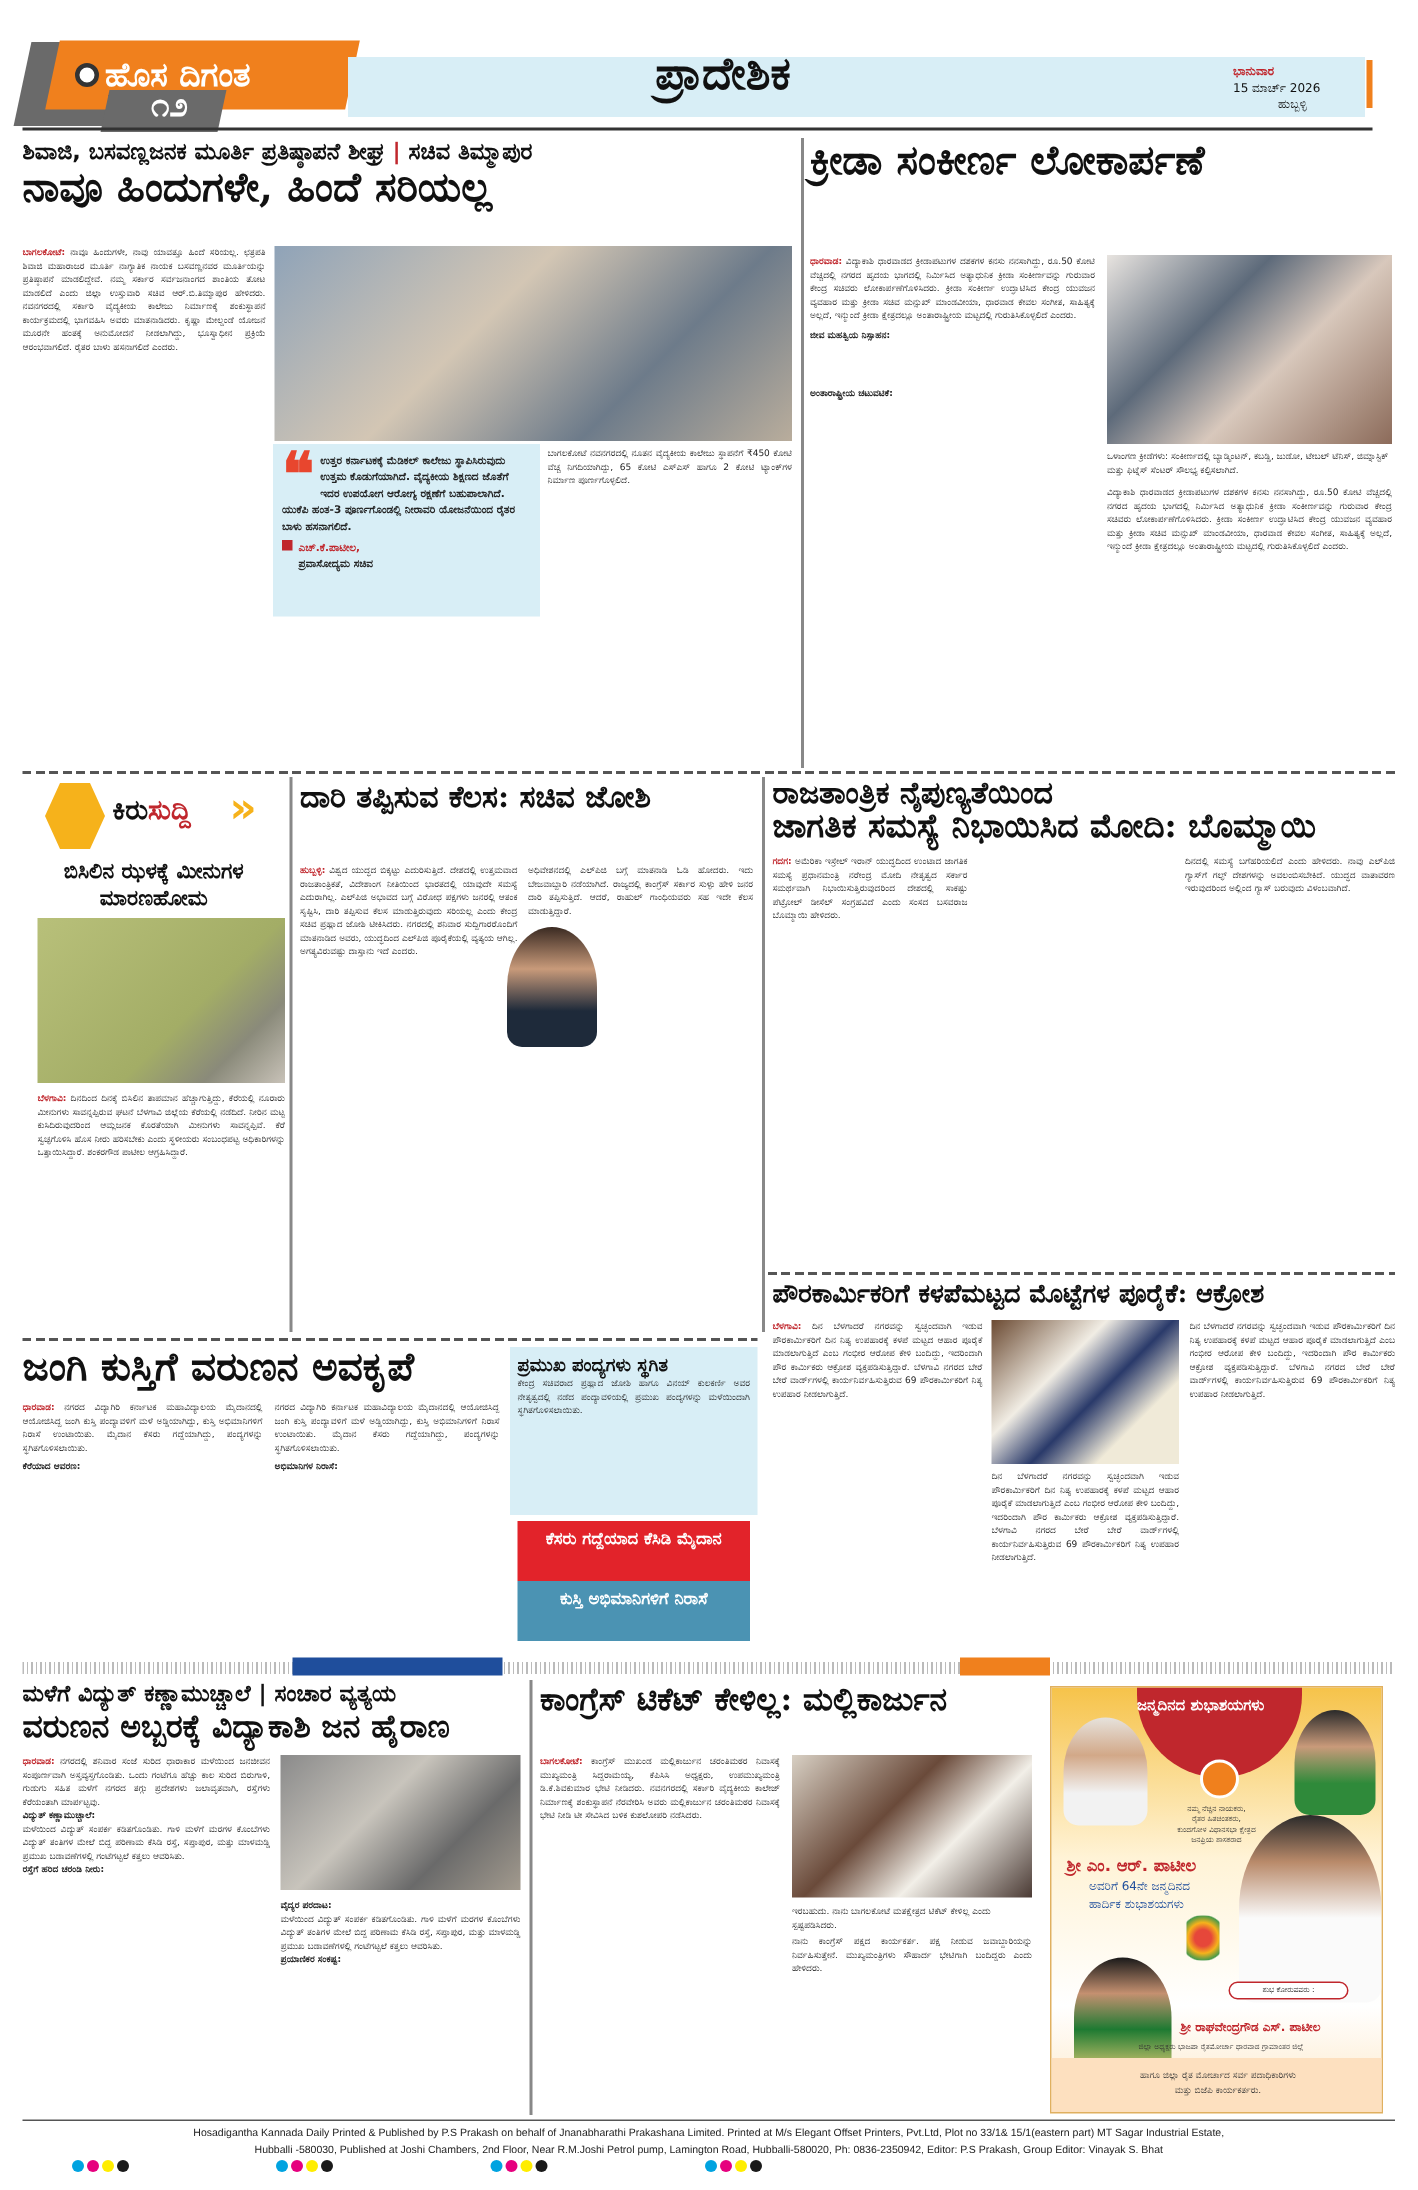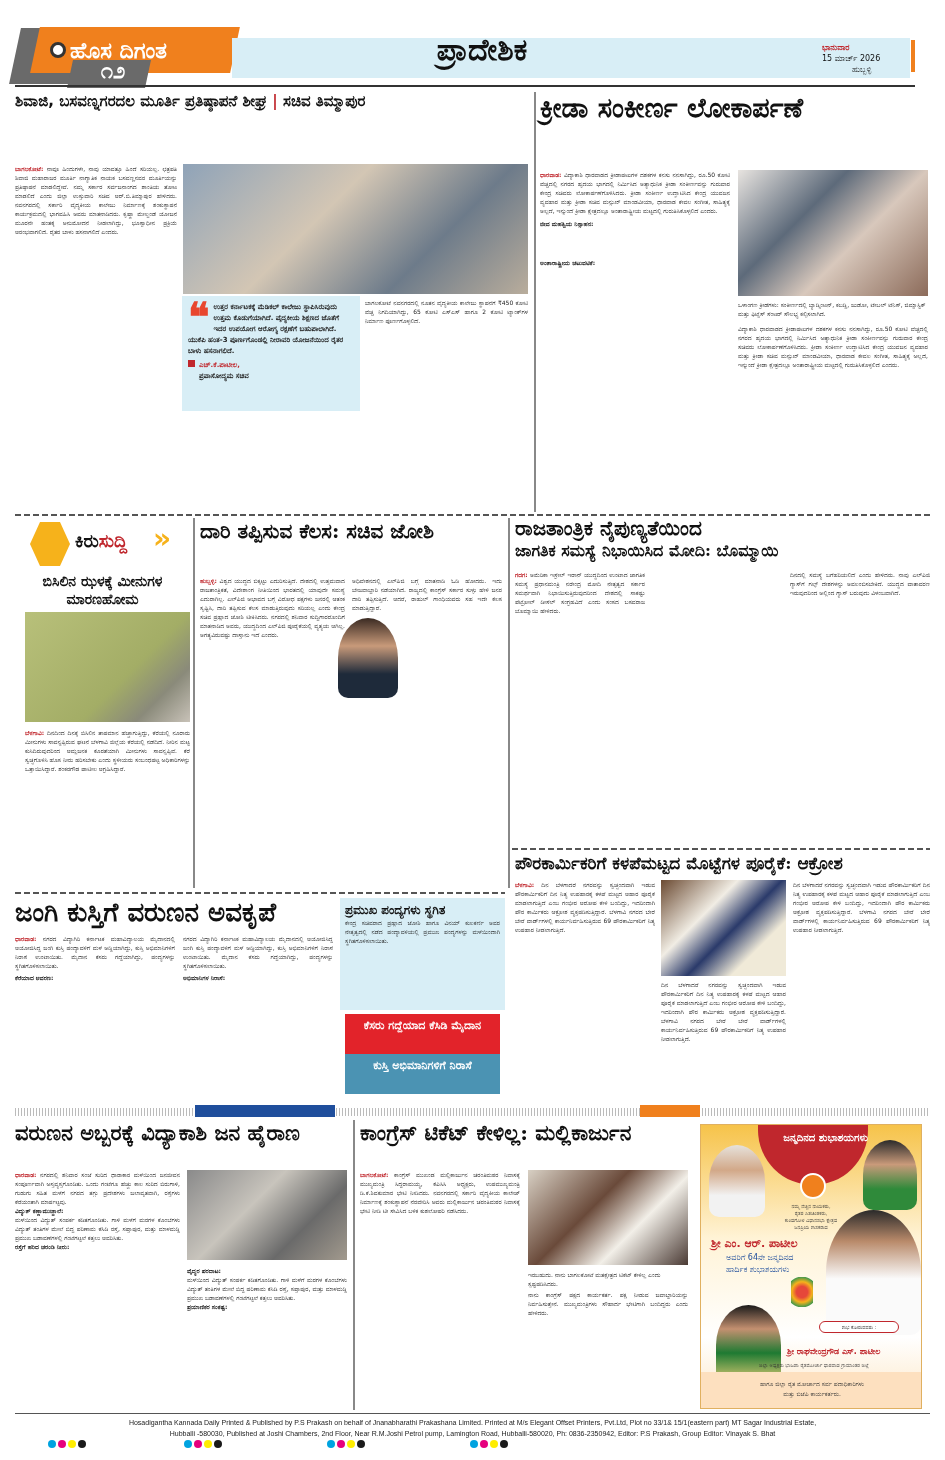--- a/index.html
+++ b/index.html
@@ -35,21 +35,21 @@
 .quote-sq{display:inline-block;width:7px;height:7px;background:#c0272d;margin-right:4px}
 .kiru-badge{left:30px;top:520px;width:40px;height:44px;background:#f6b21b;clip-path:polygon(25% 0,75% 0,100% 50%,75% 100%,25% 100%,0 50%)}
 .kiru-title{left:75px;top:528px;font-size:18px;font-weight:900}
 .kiru-title .accent{color:#c0272d}
 .kiru-chev{left:146px;top:522px;font-size:28px;color:#f6b21b;font-weight:bold}
 .sidebar-box{background:#d8eef6;padding:5px}
 .red-box{background:#e2232a;color:#fff;text-align:center;font-weight:bold;font-size:11px;line-height:15px;padding:4px}
 .blue-box{background:#4b93b3;color:#fff;text-align:center;font-weight:bold;font-size:11px;line-height:15px;padding:4px}
 .peach-box{background:#fde3c8;padding:6px}
 .ad{left:700px;top:1124px;width:222px;height:285px;background:linear-gradient(180deg,#f6c34a,#fff3d6 40%,#fff 75%,#fde7c5);border:1px solid #e0b060;overflow:hidden}
-.ad-banner{left:57px;top:0;width:110px;height:60px;background:#c0272d;border-radius:0 0 55px 55px;color:#fff;font-size:10px;font-weight:bold;text-align:right;line-height:14px;padding-top:6px}
+.ad-banner{left:57px;top:0;width:110px;height:60px;background:#c0272d;border-radius:0 0 55px 55px;color:#fff;font-size:10px;font-weight:bold;text-align:left;line-height:14px;padding-top:6px}
 .ad-lotus{left:99px;top:48px;width:26px;height:26px;border-radius:50%;background:#f0801d;border:2px solid #fff}
 .ad-text-small{font-size:5px;line-height:7px;color:#333;text-align:center}
 .ad-name{font-size:11px;font-weight:bold;color:#c0272d}
 .ad-sub{font-size:8px;font-weight:normal;color:#1f4e9c}
 .ad-foot{left:0;bottom:0;width:222px;height:36px;background:#fde0bf;font-size:6px;line-height:10px;text-align:center;color:#333;padding-top:7px}
 .person{border-radius:50% 50% 10px 10px}
 .footer-text{left:0;top:1417px;width:945px;font-size:7px;line-height:11px;text-align:center;color:#222;font-family:"Liberation Sans",sans-serif}
 .reg-dots{display:flex;gap:2px}
 .reg-dots span{width:8px;height:8px;border-radius:50%;display:block}
 .stripe{height:8px;background:repeating-linear-gradient(90deg,#bbb 0 1px,transparent 1px 3px)}
@@ -73,24 +73,25 @@
     <div class="date-day">ಭಾನುವಾರ</div>
     <div>15 ಮಾರ್ಚ್ 2026</div>
     <div style="padding-left:30px">ಹುಬ್ಬಳ್ಳಿ</div>
   </div>
   <div class="abs date-bar"></div>
   <div class="abs rule-top"></div>
 </div>
 
 <article class="abs" style="left:15px;top:92px;width:515px;height:418px">
   <div class="head-kicker">
-    <span>ಶಿವಾಜಿ, ಬಸವಣ್ನಗರದಲ ಮೂರ್ತಿ ಪ್ರತಿಷ್ಠಾಪನೆ ಶೀಘ್ರ</span>
+    <span>ಶಿವಾಜಿ, ಬಸವಣ್ಲಜನಕ ಮೂರ್ತಿ ಪ್ರತಿಷ್ಠಾಪನೆ ಶೀಘ್ರ</span>
     <span style="color:#c0272d"> | </span>
     <span>ಸಚಿವ ತಿಮ್ಮಾಪುರ</span>
   </div>
+  <h1 class="head-main">ನಾವೂ ಹಿಂದುಗಳೇ, ಹಿಂದೆ ಸರಿಯಲ್ಲ</h1>
   <div class="abs body-text" style="left:0;top:72px;width:162px;height:340px">
     <span class="dateline">ಬಾಗಲಕೋಟೆ:</span>
     <span>ನಾವೂ ಹಿಂದುಗಳೇ, ನಾವು ಯಾವತ್ತೂ ಹಿಂದೆ ಸರಿಯಲ್ಲ. ಛತ್ರಪತಿ ಶಿವಾಜಿ ಮಹಾರಾಜರ ಮೂರ್ತಿ ನಾಗ್ಯಾತಿಕ ನಾಯಕ ಬಸವಣ್ಣನವರ ಮೂರ್ತಿಯನ್ನು ಪ್ರತಿಷ್ಠಾಪನೆ ಮಾಡಲಿದ್ದೇವೆ. ನಮ್ಮ ಸರ್ಕಾರ ಸರ್ವಜನಾಂಗದ ಶಾಂತಿಯ ತೋಟ ಮಾಡಲಿದೆ ಎಂದು ಜಿಲ್ಲಾ ಉಸ್ತುವಾರಿ ಸಚಿವ ಆರ್.ಬಿ.ತಿಮ್ಮಾಪುರ ಹೇಳಿದರು. ನವನಗರದಲ್ಲಿ ಸರ್ಕಾರಿ ವೈದ್ಯಕೀಯ ಕಾಲೇಜು ನಿರ್ಮಾಣಕ್ಕೆ ಶಂಕುಸ್ಥಾಪನೆ ಕಾರ್ಯಕ್ರಮದಲ್ಲಿ ಭಾಗವಹಿಸಿ ಅವರು ಮಾತನಾಡಿದರು. ಕೃಷ್ಣಾ ಮೇಲ್ದಂಡೆ ಯೋಜನೆ ಮೂರನೇ ಹಂತಕ್ಕೆ ಅನುಮೋದನೆ ನೀಡಲಾಗಿದ್ದು, ಭೂಸ್ವಾಧೀನ ಪ್ರಕ್ರಿಯೆ ಆರಂಭವಾಗಲಿದೆ. ರೈತರ ಬಾಳು ಹಸನಾಗಲಿದೆ ಎಂದರು.</span>
   </div>
   <div class="abs photo" style="left:168px;top:72px;width:345px;height:130px"></div>
   <div class="abs quote-box" style="left:167px;top:204px">
     <span class="quote-mark">❝</span>
     <span>ಉತ್ತರ ಕರ್ನಾಟಕಕ್ಕೆ ಮೆಡಿಕಲ್ ಕಾಲೇಜು ಸ್ಥಾಪಿಸಿರುವುದು ಉತ್ತಮ ಕೊಡುಗೆಯಾಗಿದೆ. ವೈದ್ಯಕೀಯ ಶಿಕ್ಷಣದ ಜೊತೆಗೆ ಇದರ ಉಪಯೋಗ ಆರೋಗ್ಯ ರಕ್ಷಣೆಗೆ ಬಹುಪಾಲಾಗಿದೆ. ಯುಕೆಪಿ ಹಂತ-3 ಪೂರ್ಣಗೊಂಡಲ್ಲಿ ನೀರಾವರಿ ಯೋಜನೆಯಿಂದ ರೈತರ ಬಾಳು ಹಸನಾಗಲಿದೆ.</span>
     <div class="quote-attr">
       <span class="quote-sq"></span><span style="color:#c0272d">ಎಚ್.ಕೆ.ಪಾಟೀಲ,</span>
@@ -144,21 +145,21 @@
   <div class="abs photo person" style="left:138px;top:100px;width:60px;height:80px;background:linear-gradient(180deg,#3a2a22,#c89a7a 35%,#1e2a3a 70%)"></div>
   <div class="abs body-text" style="left:152px;top:58px;width:150px;height:310px">
     <span>ಅಧಿವೇಶನದಲ್ಲಿ ಎಲ್‌ಪಿಜಿ ಬಗ್ಗೆ ಮಾತನಾಡಿ ಓಡಿ ಹೋದರು. ಇದು ಬೇಜವಾಬ್ದಾರಿ ನಡೆಯಾಗಿದೆ. ರಾಜ್ಯದಲ್ಲಿ ಕಾಂಗ್ರೆಸ್ ಸರ್ಕಾರ ಸುಳ್ಳು ಹೇಳಿ ಜನರ ದಾರಿ ತಪ್ಪಿಸುತ್ತಿದೆ. ಆದರೆ, ರಾಹುಲ್ ಗಾಂಧಿಯವರು ಸಹ ಇದೇ ಕೆಲಸ ಮಾಡುತ್ತಿದ್ದಾರೆ.</span>
   </div>
 </article>
 
 <div class="abs vrule" style="left:508px;top:518px;height:370px"></div>
 
 <article class="abs" style="left:515px;top:518px;width:415px;height:325px">
   <div class="head-kicker" style="font-size:20px;line-height:20px">ರಾಜತಾಂತ್ರಿಕ ನೈಪುಣ್ಯತೆಯಿಂದ</div>
-  <h2 class="head-mid" style="font-size:16px">ಜಾಗತಿಕ ಸಮಸ್ಯೆ ನಿಭಾಯಿಸಿದ ಮೋದಿ: ಬೊಮ್ಮಾಯಿ</h2>
+  <h2 class="head-mid" style="font-size:22px">ಜಾಗತಿಕ ಸಮಸ್ಯೆ ನಿಭಾಯಿಸಿದ ಮೋದಿ: ಬೊಮ್ಮಾಯಿ</h2>
   <div class="abs body-text" style="left:0;top:52px;width:130px;height:270px">
     <span class="dateline">ಗದಗ:</span>
     <span>ಅಮೆರಿಕಾ ಇಸ್ರೇಲ್ ಇರಾನ್ ಯುದ್ಧದಿಂದ ಉಂಟಾದ ಜಾಗತಿಕ ಸಮಸ್ಯೆ ಪ್ರಧಾನಮಂತ್ರಿ ನರೇಂದ್ರ ಮೋದಿ ನೇತೃತ್ವದ ಸರ್ಕಾರ ಸಮರ್ಥವಾಗಿ ನಿಭಾಯಿಸುತ್ತಿರುವುದರಿಂದ ದೇಶದಲ್ಲಿ ಸಾಕಷ್ಟು ಪೆಟ್ರೋಲ್ ಡೀಸೆಲ್ ಸಂಗ್ರಹವಿದೆ ಎಂದು ಸಂಸದ ಬಸವರಾಜ ಬೊಮ್ಮಾಯಿ ಹೇಳಿದರು.</span>
   </div>
   <div class="abs body-text" style="left:275px;top:52px;width:140px;height:270px">
     <span>ದಿನದಲ್ಲಿ ಸಮಸ್ಯೆ ಬಗೆಹರಿಯಲಿದೆ ಎಂದು ಹೇಳಿದರು. ನಾವು ಎಲ್‌ಪಿಜಿ ಗ್ಯಾಸ್‌ಗೆ ಗಲ್ಫ್ ದೇಶಗಳನ್ನು ಅವಲಂಬಿಸಬೇಕಿದೆ. ಯುದ್ಧದ ವಾತಾವರಣ ಇರುವುದರಿಂದ ಅಲ್ಲಿಂದ ಗ್ಯಾಸ್ ಬರುವುದು ವಿಳಂಬವಾಗಿದೆ.</span>
   </div>
 </article>
 
 <div class="abs hrule-dash" style="left:512px;top:848px;width:418px"></div>
@@ -197,20 +198,23 @@
   </div>
   <div class="abs red-box" style="left:330px;top:118px;width:155px;height:40px">ಕೆಸರು ಗದ್ದೆಯಾದ ಕೆಸಿಡಿ ಮೈದಾನ</div>
   <div class="abs blue-box" style="left:330px;top:158px;width:155px;height:40px">ಕುಸ್ತಿ ಅಭಿಮಾನಿಗಳಿಗೆ ನಿರಾಸೆ</div>
 </article>
 
 <div class="abs stripe" style="left:15px;top:1108px;width:915px"></div>
 <div class="abs" style="left:195px;top:1105px;width:140px;height:12px;background:#1f4e9c"></div>
 <div class="abs" style="left:640px;top:1105px;width:60px;height:12px;background:#f0801d"></div>
 
 <article class="abs" style="left:15px;top:1120px;width:335px;height:290px">
+  <div class="head-kicker" style="font-size:15px">
+    <span>ಮಳೆಗೆ ವಿದ್ಯುತ್ ಕಣ್ಣಾಮುಚ್ಚಾಲೆ</span> | <span>ಸಂಚಾರ ವ್ಯತ್ಯಯ</span>
+  </div>
   <h2 class="head-mid" style="font-size:21px">ವರುಣನ ಅಬ್ಬರಕ್ಕೆ ವಿದ್ಯಾಕಾಶಿ ಜನ ಹೈರಾಣ</h2>
   <div class="abs body-text" style="left:0;top:50px;width:165px;height:240px">
     <span class="dateline">ಧಾರವಾಡ:</span>
     <span>ನಗರದಲ್ಲಿ ಶನಿವಾರ ಸಂಜೆ ಸುರಿದ ಧಾರಾಕಾರ ಮಳೆಯಿಂದ ಜನಜೀವನ ಸಂಪೂರ್ಣವಾಗಿ ಅಸ್ತವ್ಯಸ್ತಗೊಂಡಿತು. ಒಂದು ಗಂಟೆಗೂ ಹೆಚ್ಚು ಕಾಲ ಸುರಿದ ಬಿರುಗಾಳಿ, ಗುಡುಗು ಸಹಿತ ಮಳೆಗೆ ನಗರದ ತಗ್ಗು ಪ್ರದೇಶಗಳು ಜಲಾವೃತವಾಗಿ, ರಸ್ತೆಗಳು ಕೆರೆಯಂತಾಗಿ ಮಾರ್ಪಟ್ಟವು.</span>
     <div style="font-weight:bold">ವಿದ್ಯುತ್ ಕಣ್ಣಾಮುಚ್ಚಾಲೆ:</div>
     <span>ಮಳೆಯಿಂದ ವಿದ್ಯುತ್ ಸಂಪರ್ಕ ಕಡಿತಗೊಂಡಿತು. ಗಾಳಿ ಮಳೆಗೆ ಮರಗಳ ಕೊಂಬೆಗಳು ವಿದ್ಯುತ್ ತಂತಿಗಳ ಮೇಲೆ ಬಿದ್ದ ಪರಿಣಾಮ ಕೆಸಿಡಿ ರಸ್ತೆ, ಸಪ್ತಾಪುರ, ಮತ್ತು ಮಾಳಮಡ್ಡಿ ಪ್ರಮುಖ ಬಡಾವಣೆಗಳಲ್ಲಿ ಗಂಟೆಗಟ್ಟಲೆ ಕತ್ತಲು ಆವರಿಸಿತು.</span>
     <div style="font-weight:bold">ರಸ್ತೆಗೆ ಹರಿದ ಚರಂಡಿ ನೀರು:</div>
   </div>
   <div class="abs photo" style="left:172px;top:50px;width:160px;height:90px;background:linear-gradient(135deg,#8a8a8a,#c8c4bc 40%,#6a6a6a 70%,#a29a8e)"></div>
   <div class="abs body-text" style="left:172px;top:146px;width:160px;height:140px">

